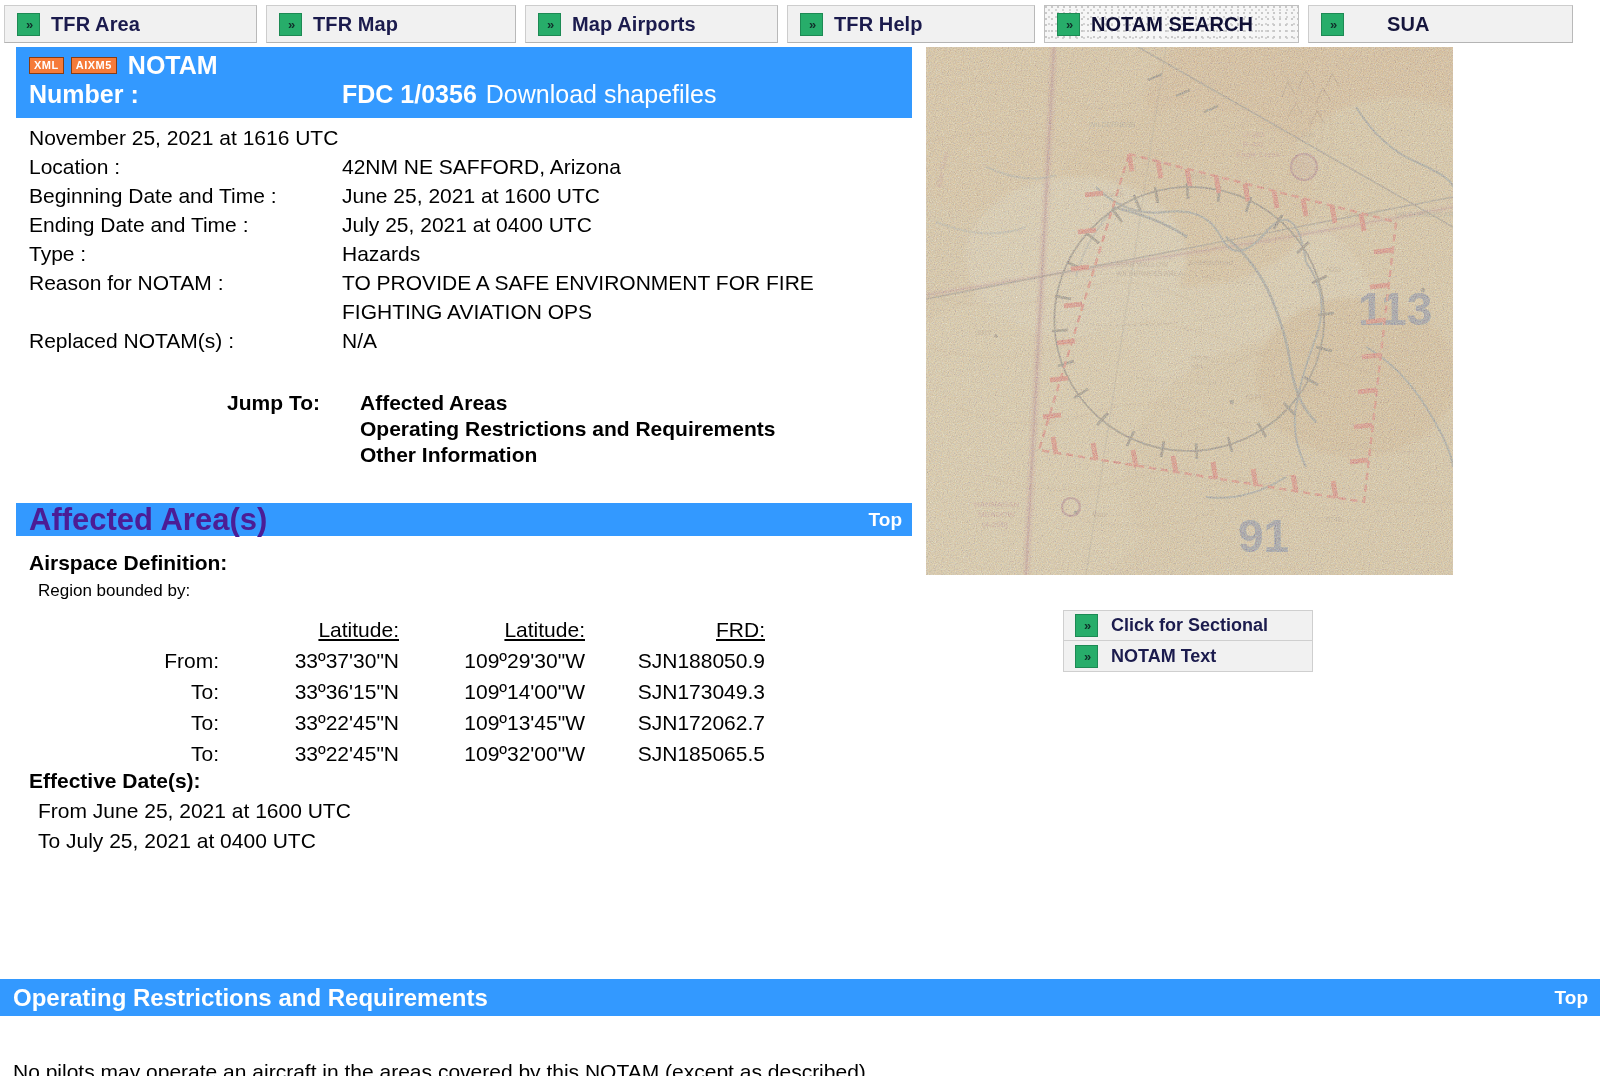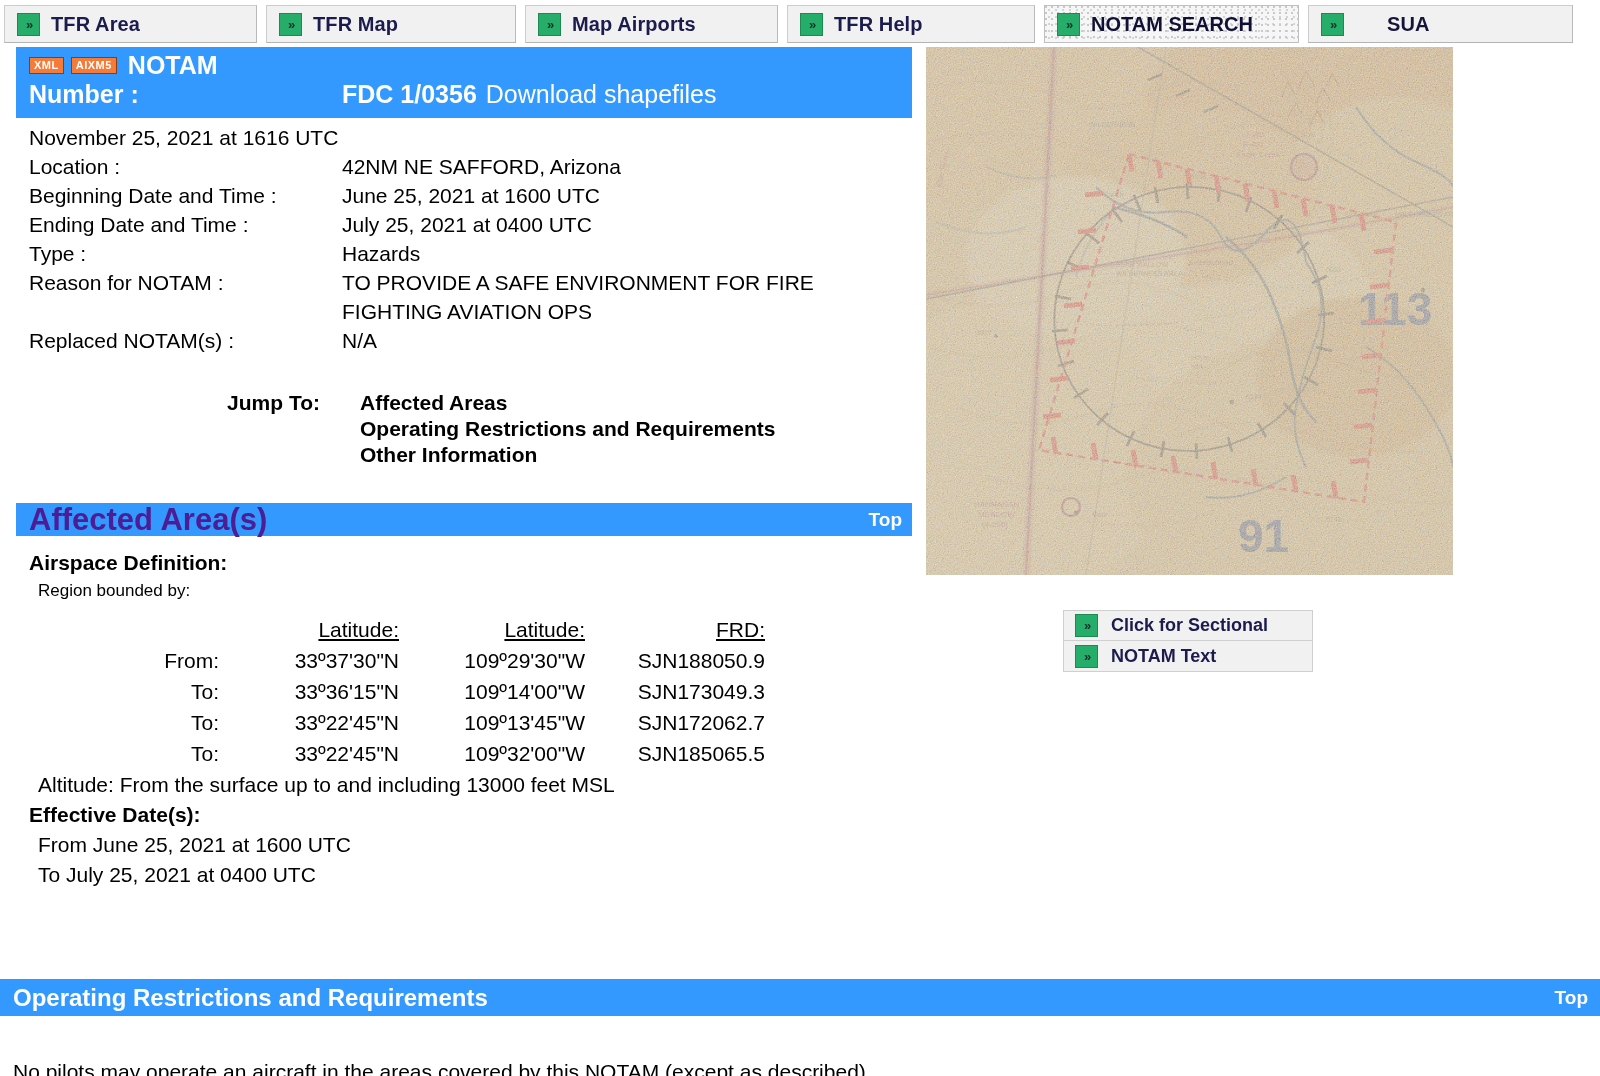--- a/index.html
+++ b/index.html
@@ -462,21 +462,20 @@
           </tr>
           <tr>
             <td class="c-pos">To:</td>
             <td class="c-lat">33º22'45"N</td>
             <td class="c-lon">109º32'00"W</td>
             <td class="c-frd">SJN185065.5</td>
           </tr>
         </tbody>
       </table>
 
-      <div id="altitude-line">Altitude: From the surface up to and including 13000 feet MSL</div>
       <div id="effective-title">Effective Date(s):</div>
       <div class="eff-line">From June 25, 2021 at 1600 UTC</div>
       <div class="eff-line">To July 25, 2021 at 0400 UTC</div>
     </div>
 
   </div>
 
   <div id="mappanel">
 
     <div id="map">

